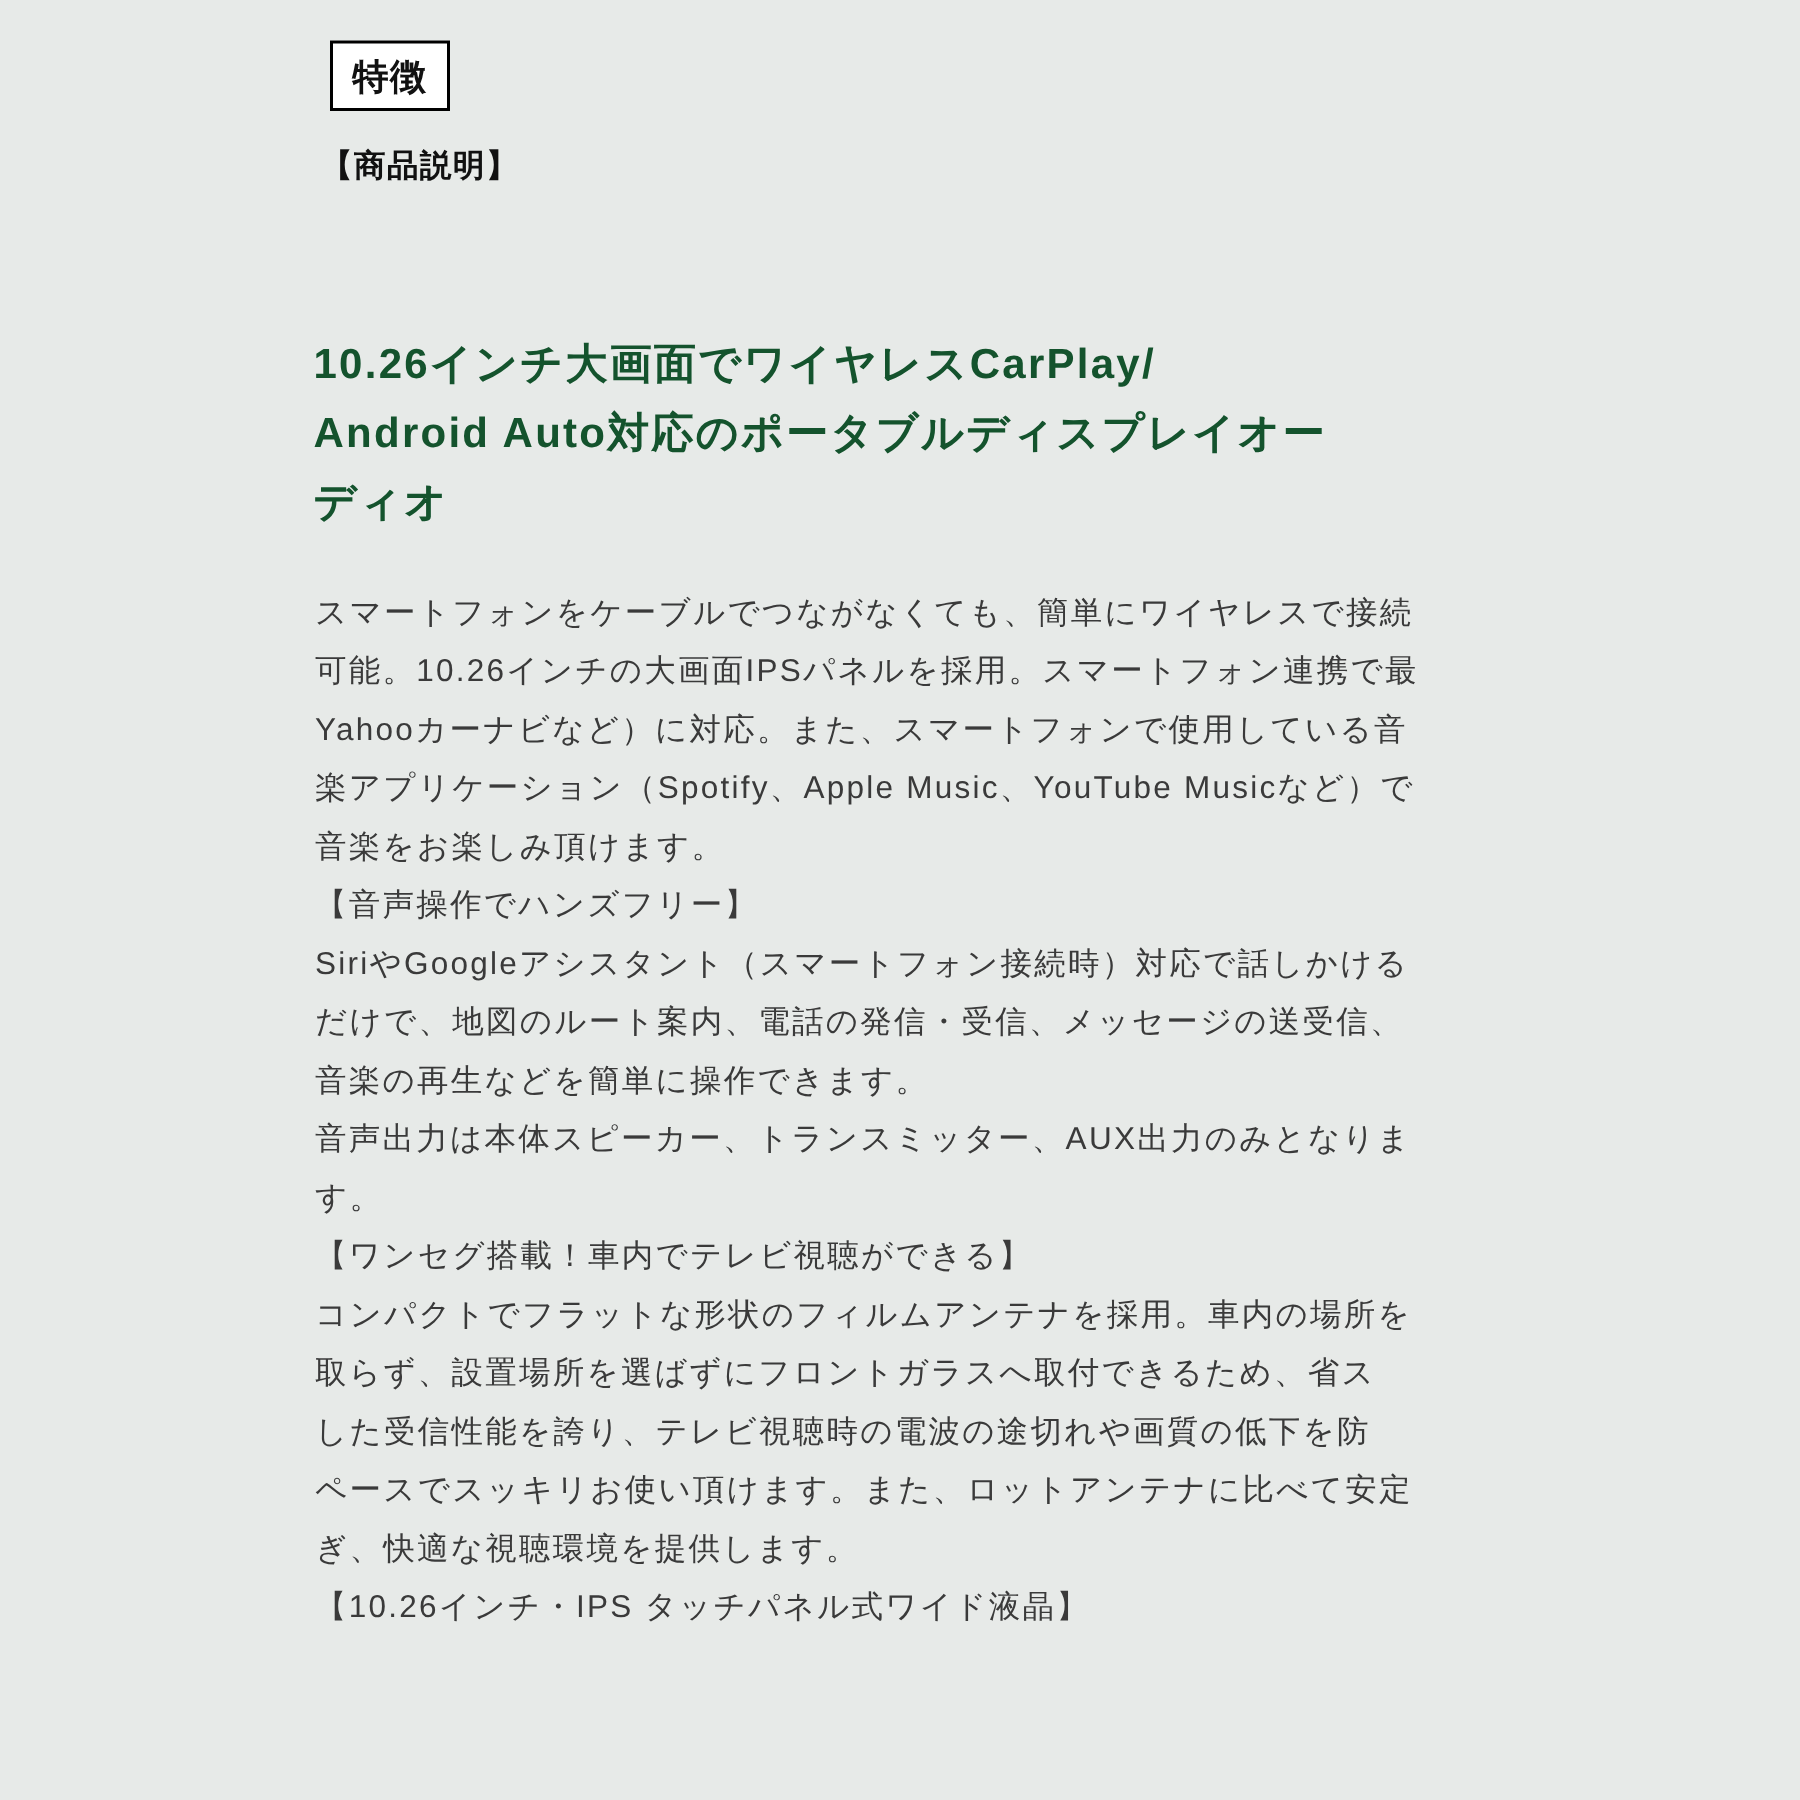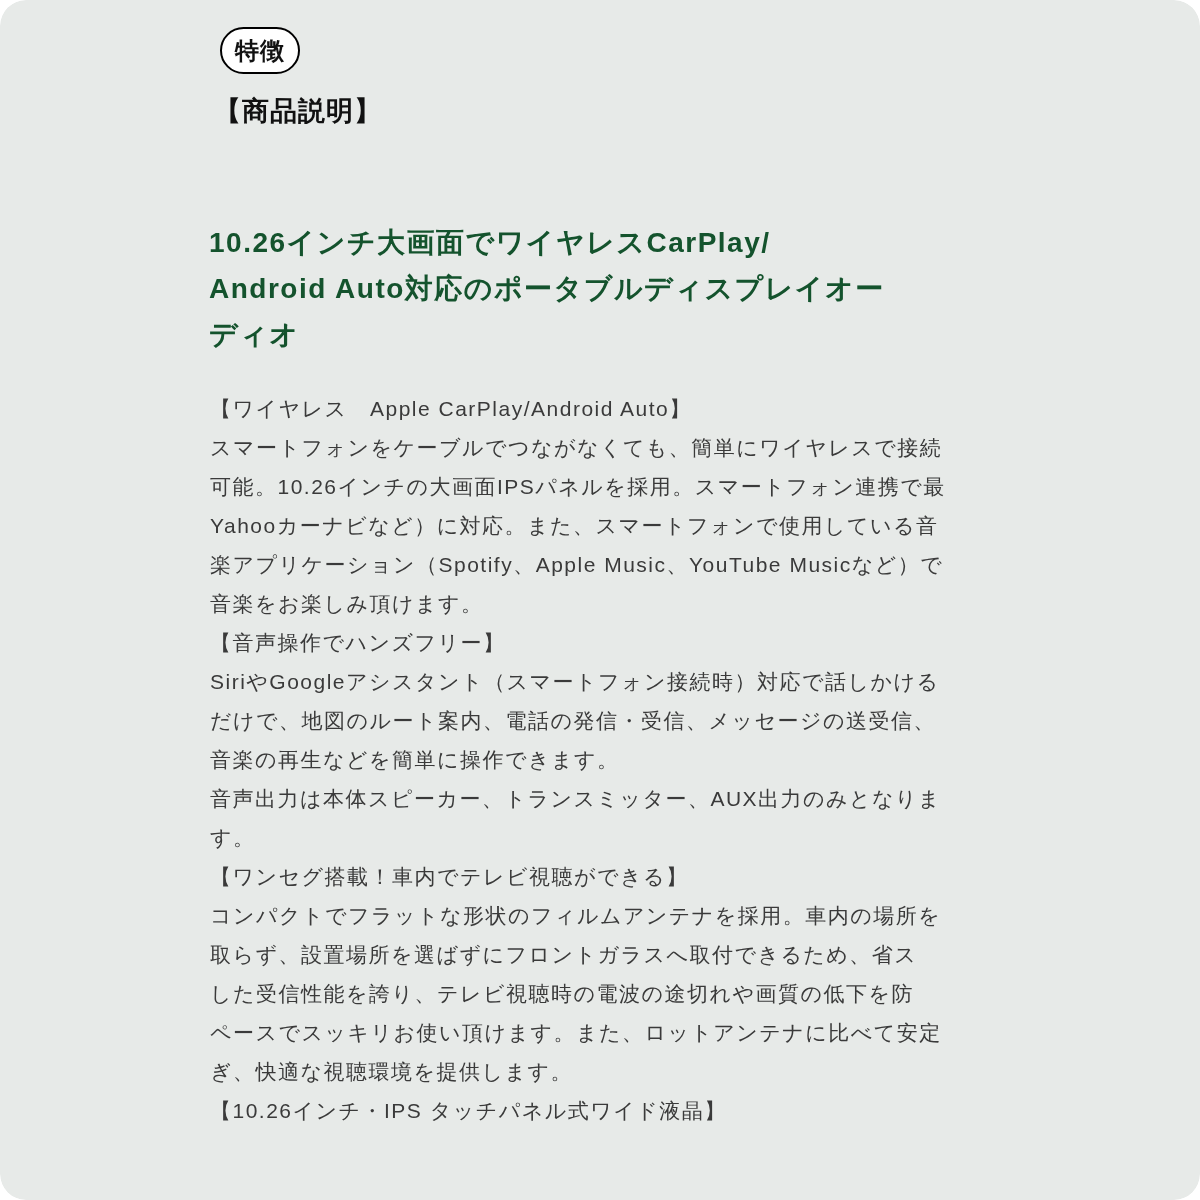--- a/index.html
+++ b/index.html
@@ -1,15 +1,15 @@
 <!DOCTYPE html>
 <html lang="ja"><head>
 <meta charset="utf-8">
 <style>
-  * { margin: 0; padding: 0; box-sizing: border-box; border-radius: 26px; }
+  * { margin: 0; padding: 0; box-sizing: border-box; }
   html, body {
     width: 1200px;
     height: 1200px;
     font-family: "Liberation Sans", "DejaVu Sans", sans-serif;
   }
   .page {
     position: relative;
     width: 1200px;
     height: 1200px;
     background: #e7eae8;
@@ -28,21 +28,21 @@
     justify-content: center;
     font-size: 24px;
     font-weight: bold;
     color: #111111;
     letter-spacing: 1px;
   }
   .section-heading {
     position: absolute;
     left: 214px;
     top: 94px;
-    font-size: 27px;
+    font-size: 21px;
     font-weight: bold;
     color: #111111;
     letter-spacing: 1px;
     line-height: 34px;
   }
   .product-title {
     position: absolute;
     left: 209px;
     top: 220px;
     width: 740px;
@@ -77,21 +77,20 @@
 
   <h2 class="section-heading">【商品説明】</h2>
 
   <h1 class="product-title">
     <div>10.26インチ大画面でワイヤレスCarPlay/</div>
     <div>Android Auto対応のポータブルディスプレイオー</div>
     <div>ディオ</div>
   </h1>
 
   <div class="product-description">
-    <div>【ワイヤレス　Apple CarPlay/Android Auto】</div>
     <div>スマートフォンをケーブルでつながなくても、簡単にワイヤレスで接続</div>
     <div>可能。10.26インチの大画面IPSパネルを採用。スマートフォン連携で最</div>
     <div>Yahooカーナビなど）に対応。また、スマートフォンで使用している音</div>
     <div>楽アプリケーション（Spotify、Apple Music、YouTube Musicなど）で</div>
     <div>音楽をお楽しみ頂けます。</div>
     <div>【音声操作でハンズフリー】</div>
     <div>SiriやGoogleアシスタント（スマートフォン接続時）対応で話しかける</div>
     <div>だけで、地図のルート案内、電話の発信・受信、メッセージの送受信、</div>
     <div>音楽の再生などを簡単に操作できます。</div>
     <div>音声出力は本体スピーカー、トランスミッター、AUX出力のみとなりま</div>

